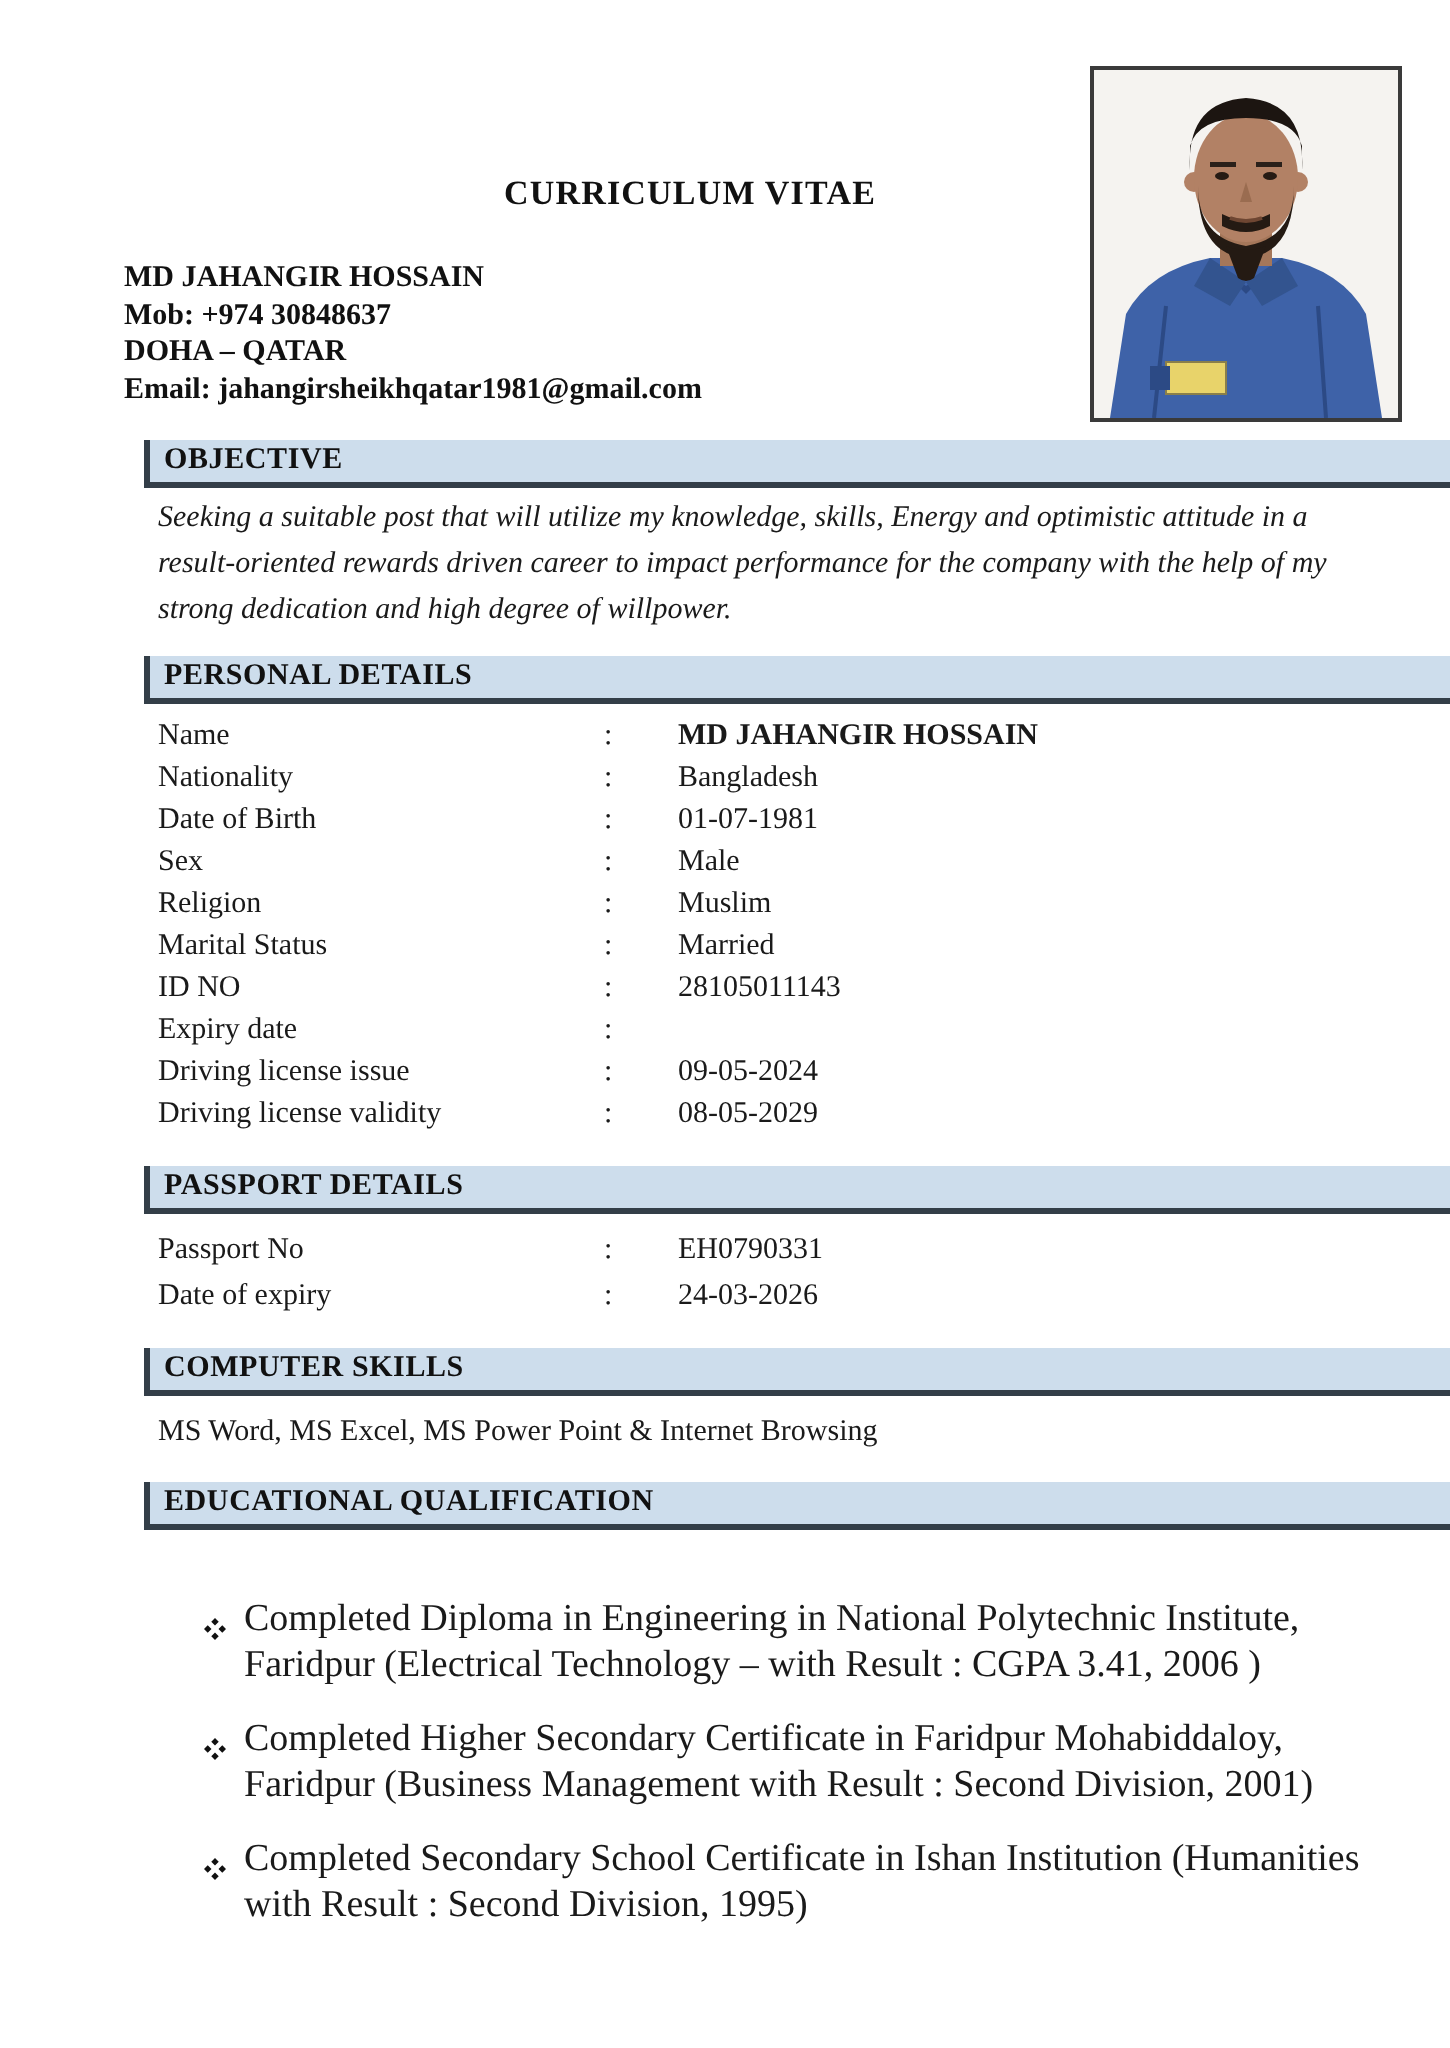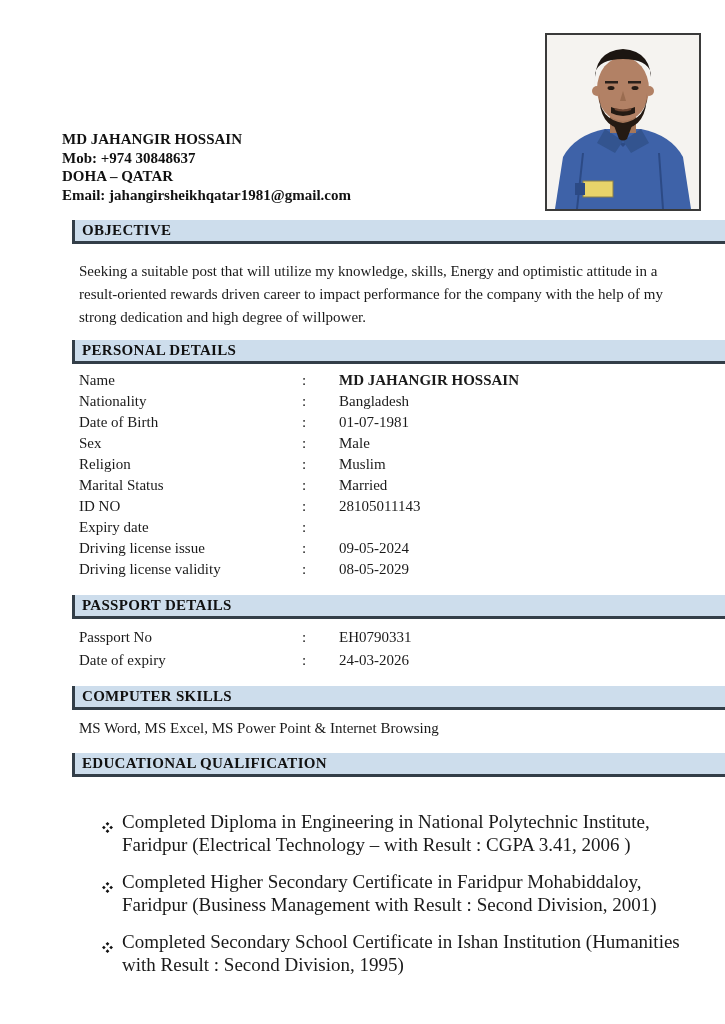--- a/index.html
+++ b/index.html
@@ -55,25 +55,26 @@
     border-bottom: 3px solid #333e48;
     font-size: 15px;
     font-weight: bold;
     letter-spacing: 0.3px;
     color: #111;
     padding: 1px 0 1px 7px;
     height: 24px;
     line-height: 19px;
   }
   .objective-text {
-    margin-top: 16px;
+    margin-top: 4px;
     padding-left: 7px;
     width: 592px;
     font-size: 15px;
     line-height: 23px;
+    font-style: italic;
   }
   .detail-table { margin-top: 6px; }
   .detail-row {
     display: grid;
     grid-template-columns: 223px 37px 1fr;
     padding-left: 7px;
     font-size: 15px;
     line-height: 21px;
   }
   .passport-table .detail-row { line-height: 23px; }
@@ -103,20 +104,21 @@
     padding-top: 5px;
   }
   .bullet-icon svg { width: 11px; height: 11px; fill: #111; }
   .edu-text { flex: 1; }
 </style>
 </head>
 <body>
 
 <div class="page">
 
+  <div class="doc-title">CURRICULUM VITAE</div>
 
   <div class="contact-block">
     <div>MD JAHANGIR HOSSAIN</div>
     <div>Mob: +974 30848637</div>
     <div>DOHA – QATAR</div>
     <div>Email: jahangirsheikhqatar1981@gmail.com</div>
   </div>
 
   <div class="photo-frame" role="img" aria-label="Portrait photo of MD Jahangir Hossain in a blue shirt">
     <svg viewBox="0 0 152 174">

